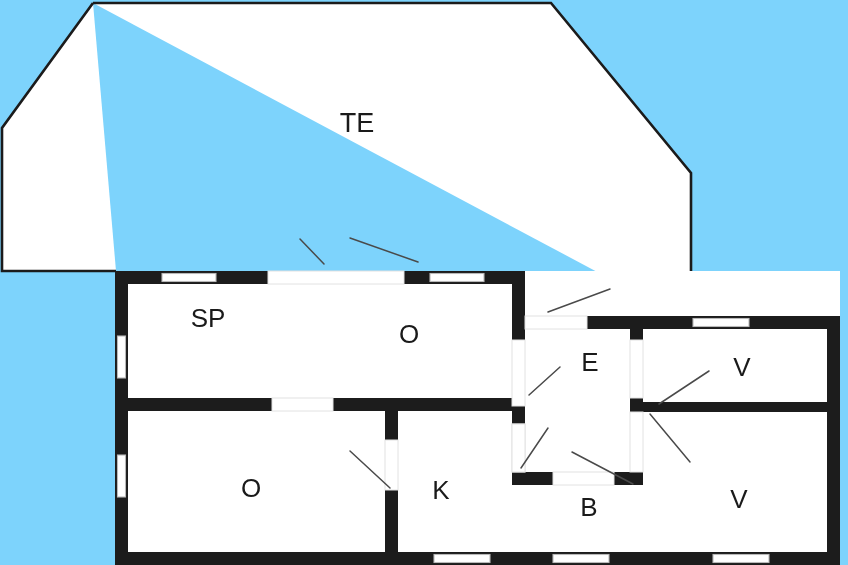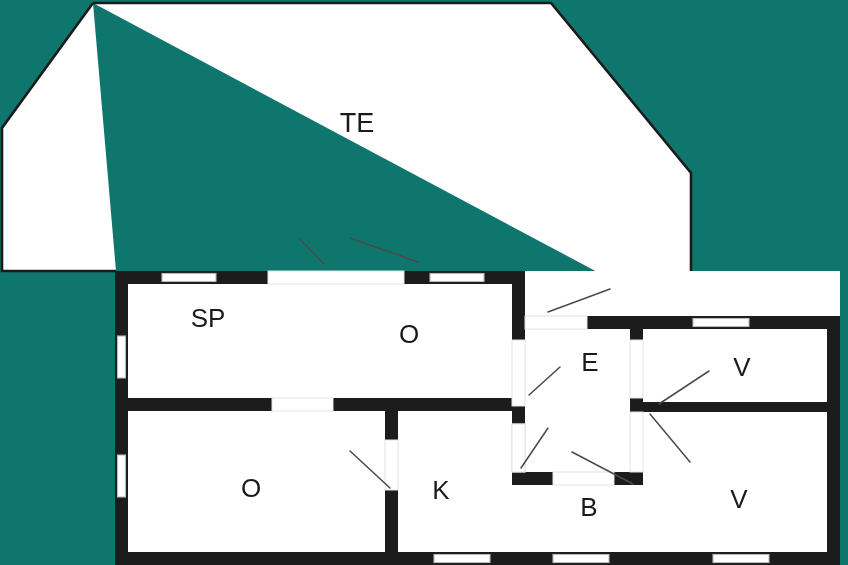--- a/index.html
+++ b/index.html
@@ -8,21 +8,21 @@
     padding: 0;
     background: #ffffff;
   }
   body {
     font-family: "Liberation Sans", sans-serif;
   }
   #plan-root {
     position: relative;
     width: 848px;
     height: 565px;
-    background: #0f766e;
+    background: #7dd3fc;
     overflow: hidden;
   }
   #plan-svg {
     position: absolute;
     top: 0;
     left: 0;
     width: 848px;
     height: 565px;
     display: block;
   }

